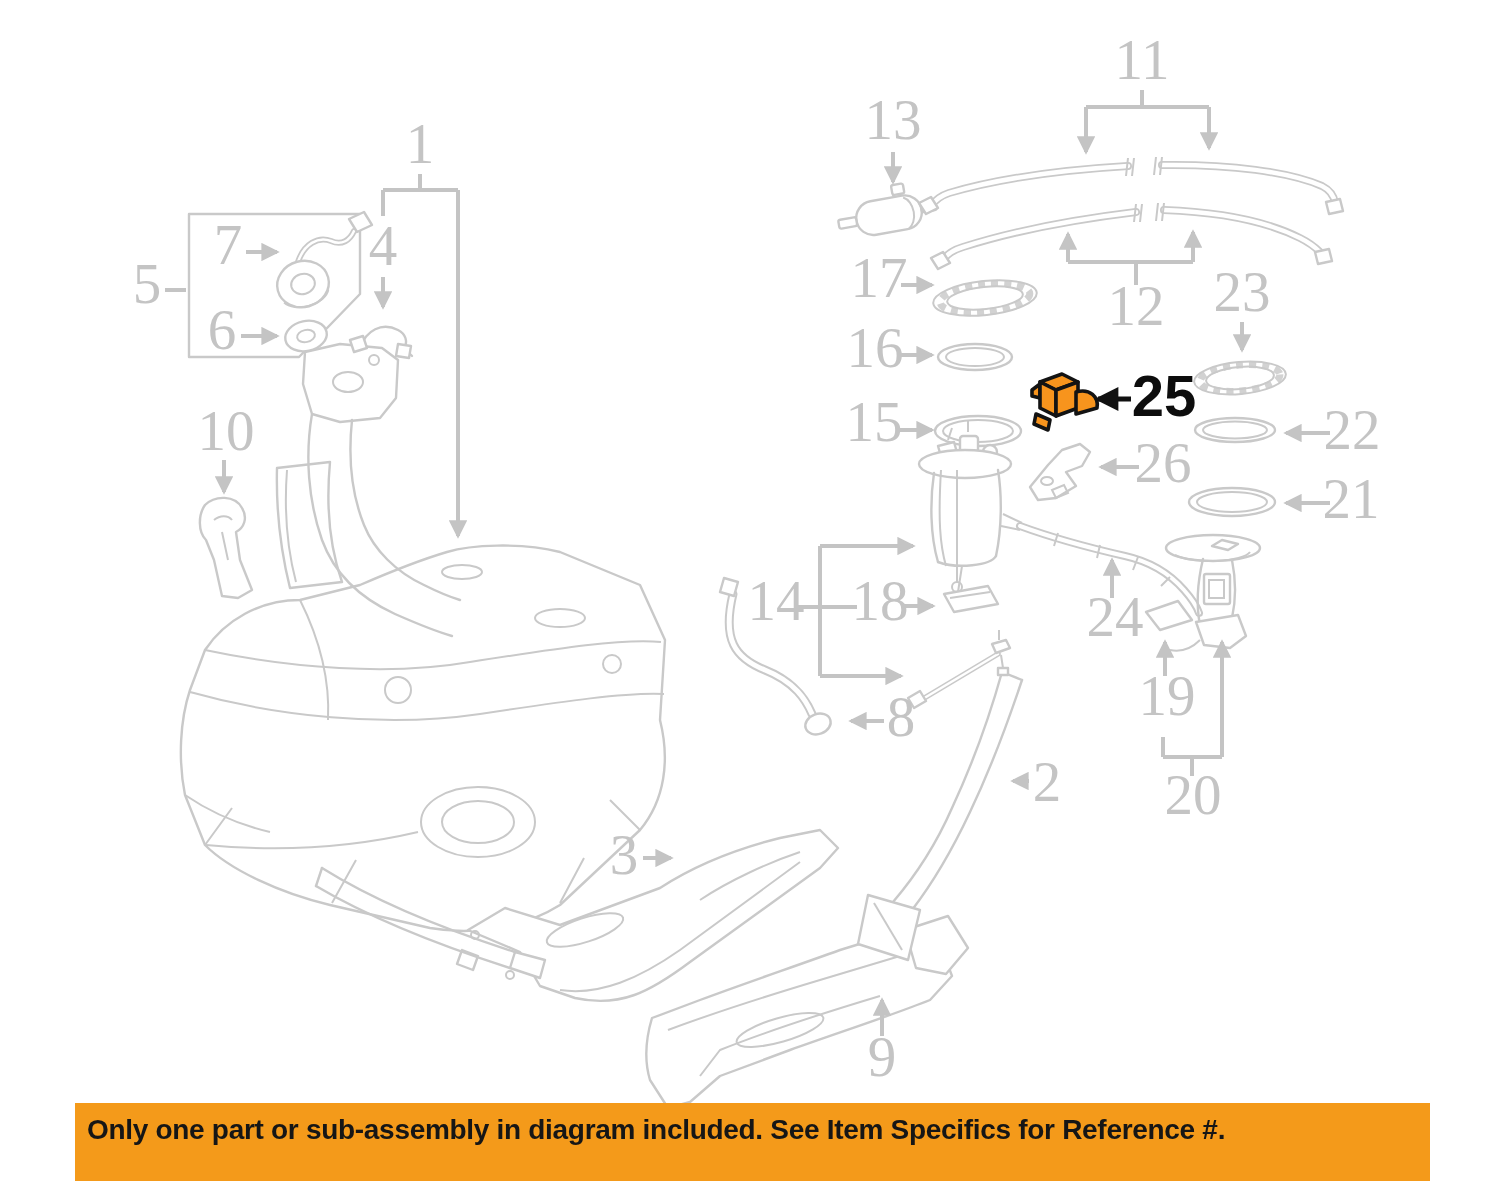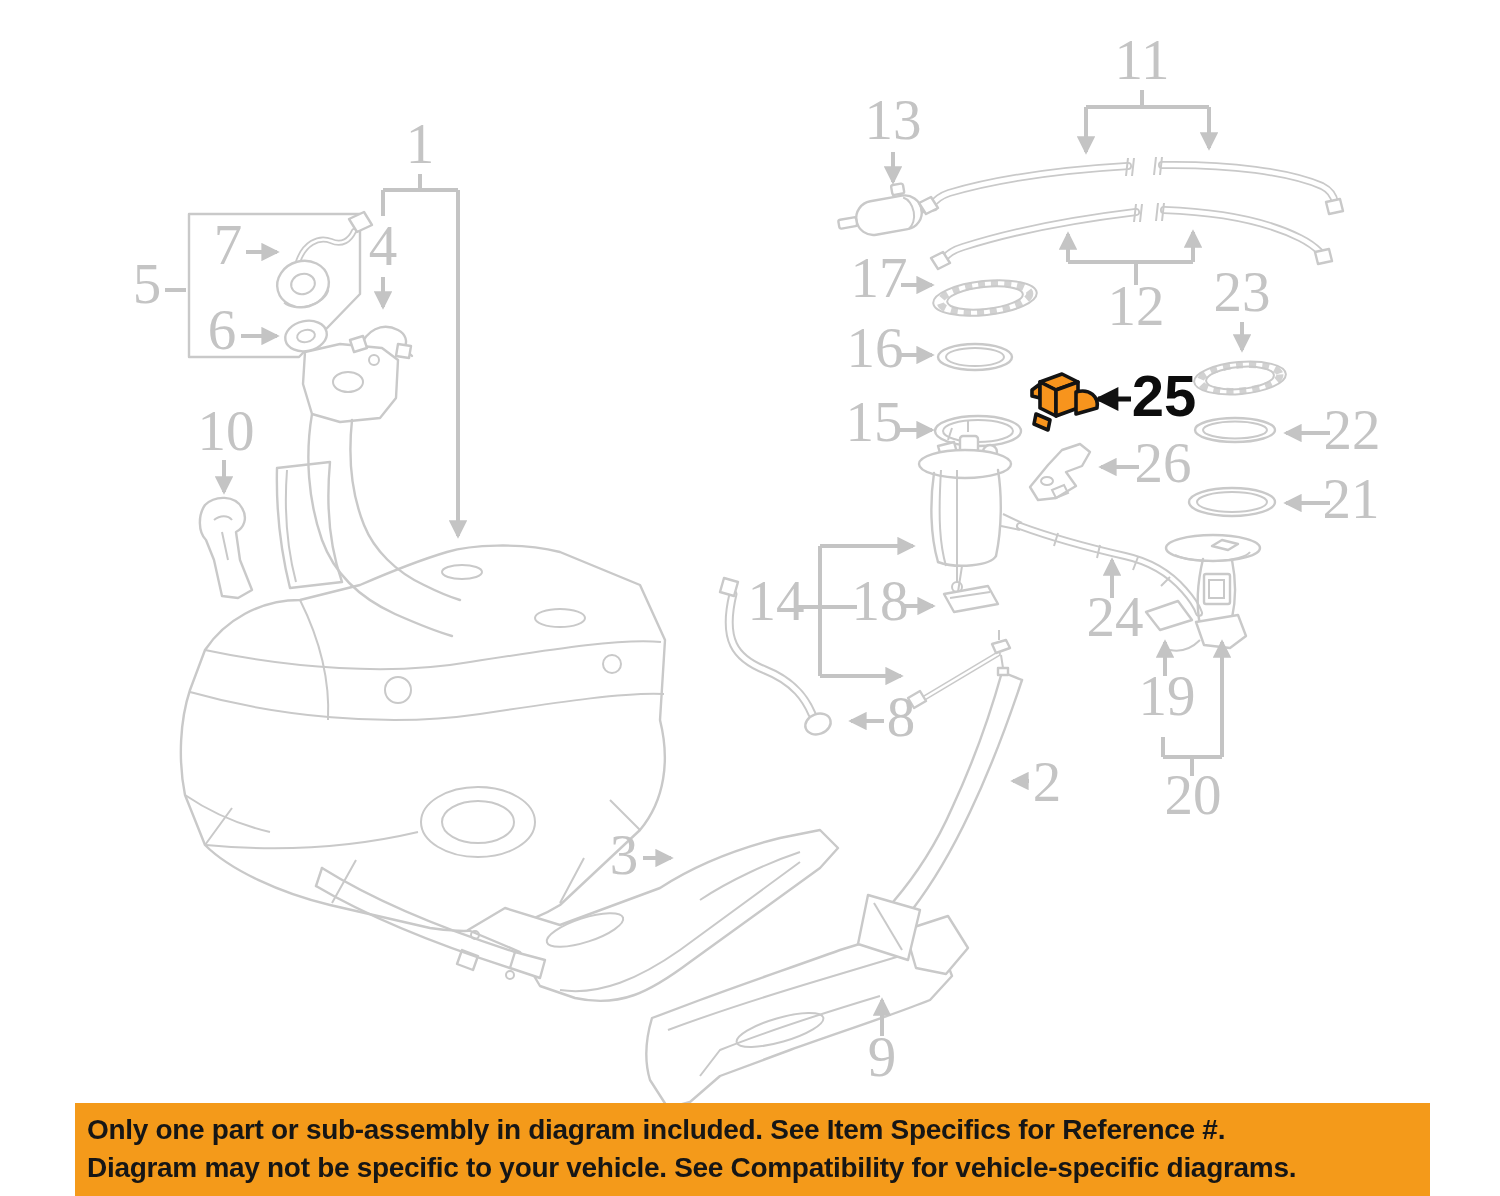--- a/index.html
+++ b/index.html
@@ -16,21 +16,21 @@
   .teeth{stroke:#d2d2d2;fill:none;}
   
   .ld{stroke:#c4c4c4;stroke-width:4;fill:none;}
   .num{font-family:"Liberation Serif",serif;font-size:57px;fill:#c4c4c4;
        text-anchor:middle;}
   .num-hl{font-family:"Liberation Sans",sans-serif;font-weight:700;font-size:58px;
        fill:#0d0d0d;text-anchor:middle;}
   .ld-hl{stroke:#101010;stroke-width:5;fill:none;}
   .hl{fill:#f7941d;stroke:#131313;stroke-width:3.6;stroke-linejoin:round;}
   
-  .banner{position:absolute;left:75px;top:1103px;width:1355px;height:93px;
+  .banner{position:absolute;left:75px;top:1103px;width:1355px;height:78px;
       background:#f49a1a;box-sizing:border-box;padding:8px 0 0 12px;
       color:#161616;font:700 28px/38px "Liberation Sans",sans-serif;
       letter-spacing:-0.3px;white-space:nowrap;overflow:hidden;}
 </style>
 </head>
 <body>
 
 <div class="stage">
 <svg viewBox="0 0 1500 1196" width="1500" height="1196">
   <defs>
@@ -308,15 +308,14 @@
     <text class="num" x="1352" y="436" dominant-baseline="middle">22</text>
     <text class="num" x="1242" y="298" dominant-baseline="middle">23</text>
     <text class="num" x="1115" y="623" dominant-baseline="middle">24</text>
     <text class="num" x="1163" y="469" dominant-baseline="middle">26</text>
     <text class="num-hl" x="1164" y="401" dominant-baseline="middle">25</text>
   </g>
 </svg>
 
   <div class="banner">
     <div>Only one part or sub-assembly in diagram included. See Item Specifics for Reference #.</div>
-    <div>Diagram may not be specific to your vehicle. See Compatibility for vehicle-specific diagrams.</div>
   </div>
 </div>
 
 </body></html>

